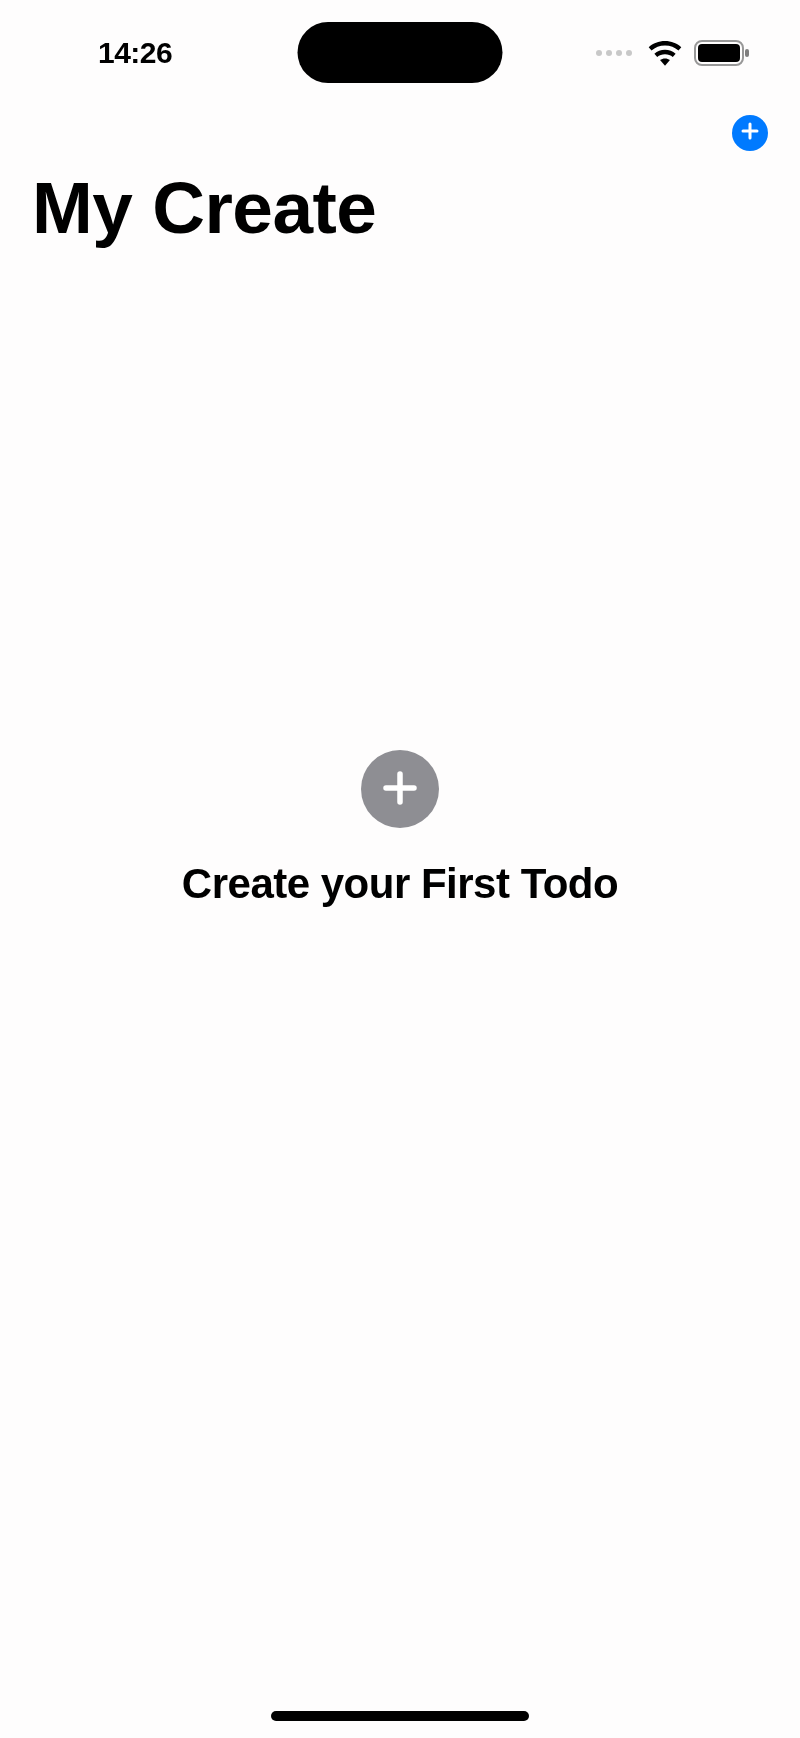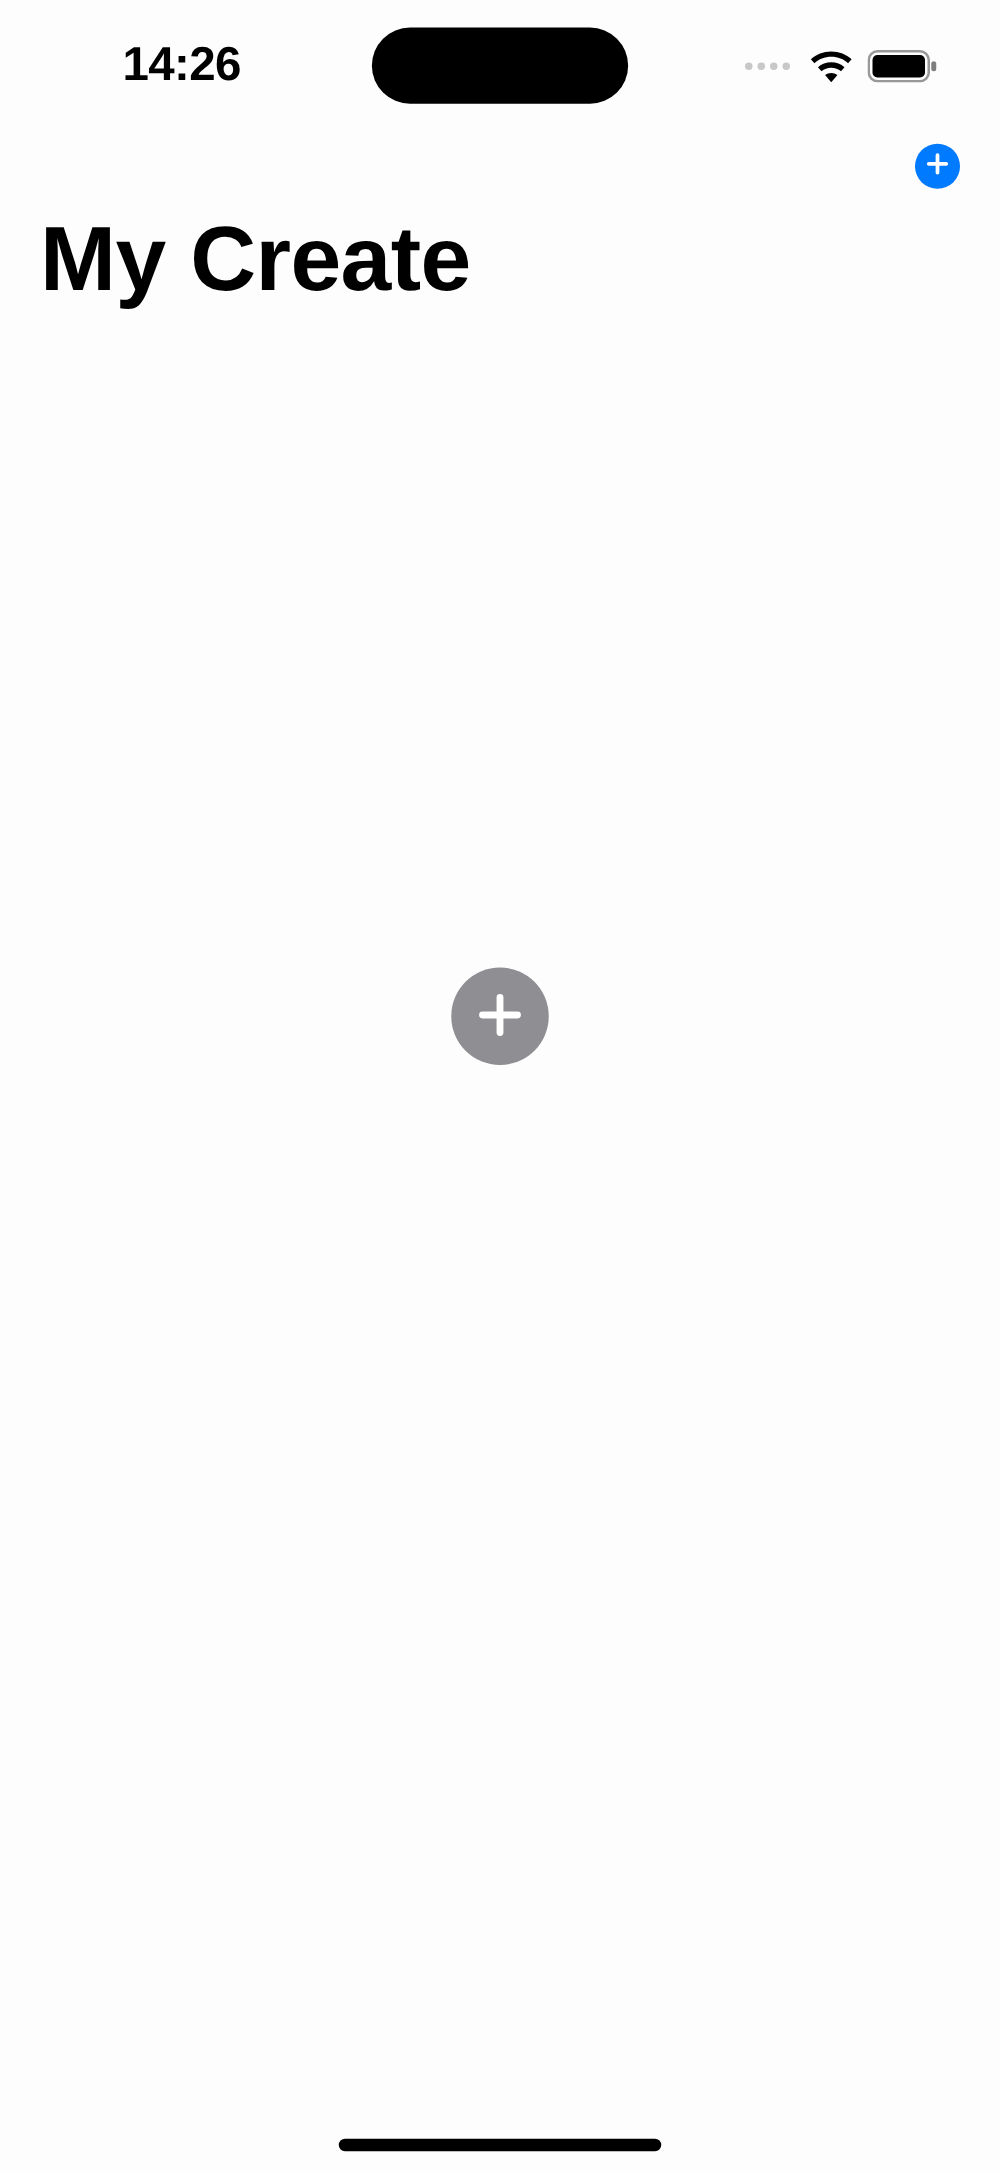--- a/index.html
+++ b/index.html
@@ -21,21 +21,21 @@
     .status-bar {
       height: 105px;
       display: flex;
       align-items: center;
       justify-content: space-between;
       padding: 0 50px 0 50px;
       position: relative;
     }
     
     .status-time {
-      font-size: 38px;
+      font-size: 30px;
       font-weight: 600;
       color: #000;
       letter-spacing: -0.5px;
       margin-left: 48px;
     }
     
     .dynamic-island {
       position: absolute;
       left: 50%;
       transform: translateX(-50%);
@@ -230,16 +230,17 @@
 
 <div class="main-content">
   <div class="empty-state">
     <button class="empty-add-button" aria-label="Create Todo">
       <span>
         <svg viewBox="0 0 42 42" fill="none">
           <path d="M21 7 L21 35 M7 21 L35 21" stroke="#fff" stroke-width="5.5" stroke-linecap="round"></path>
         </svg>
       </span>
     </button>
+    <div class="empty-text">Create your First Todo</div>
   </div>
 </div>
 
 <div class="home-indicator"></div>
 
 </body></html>

